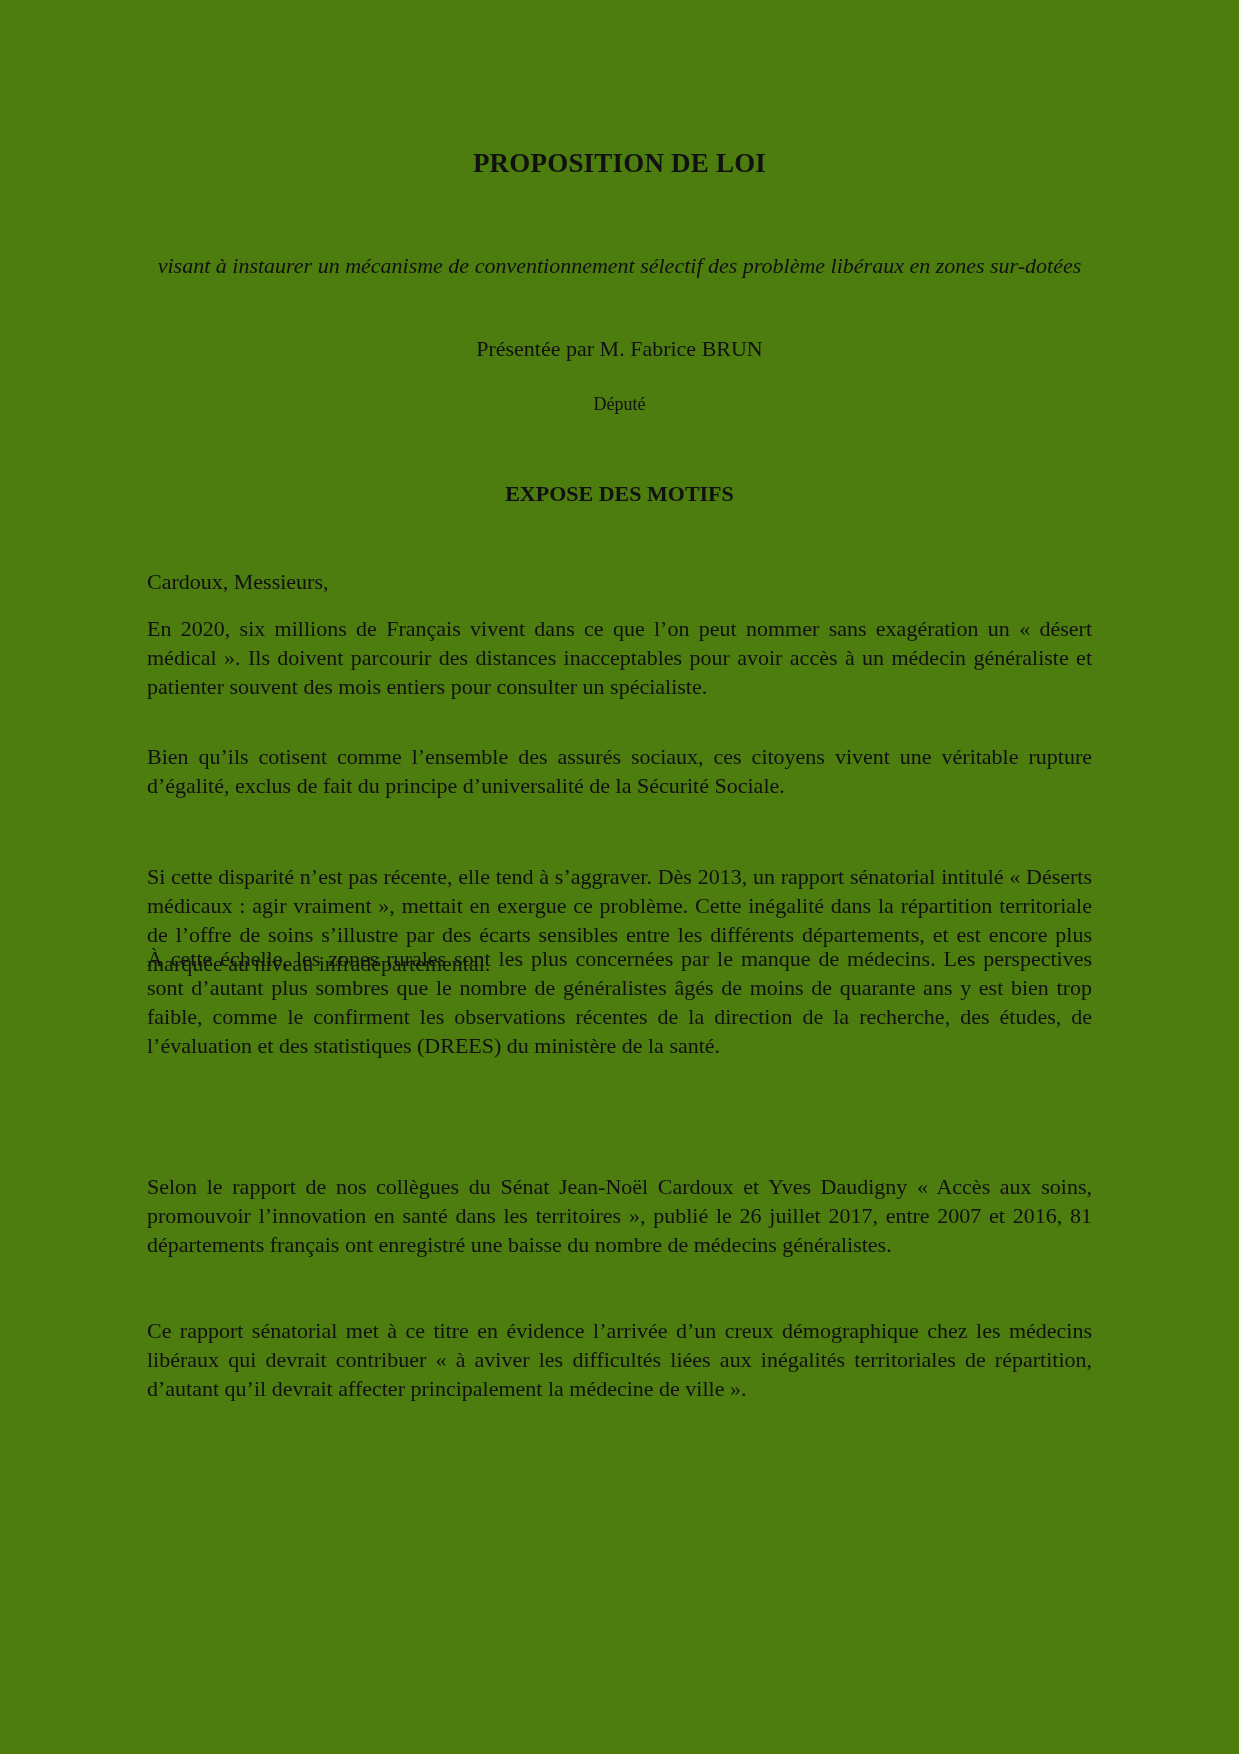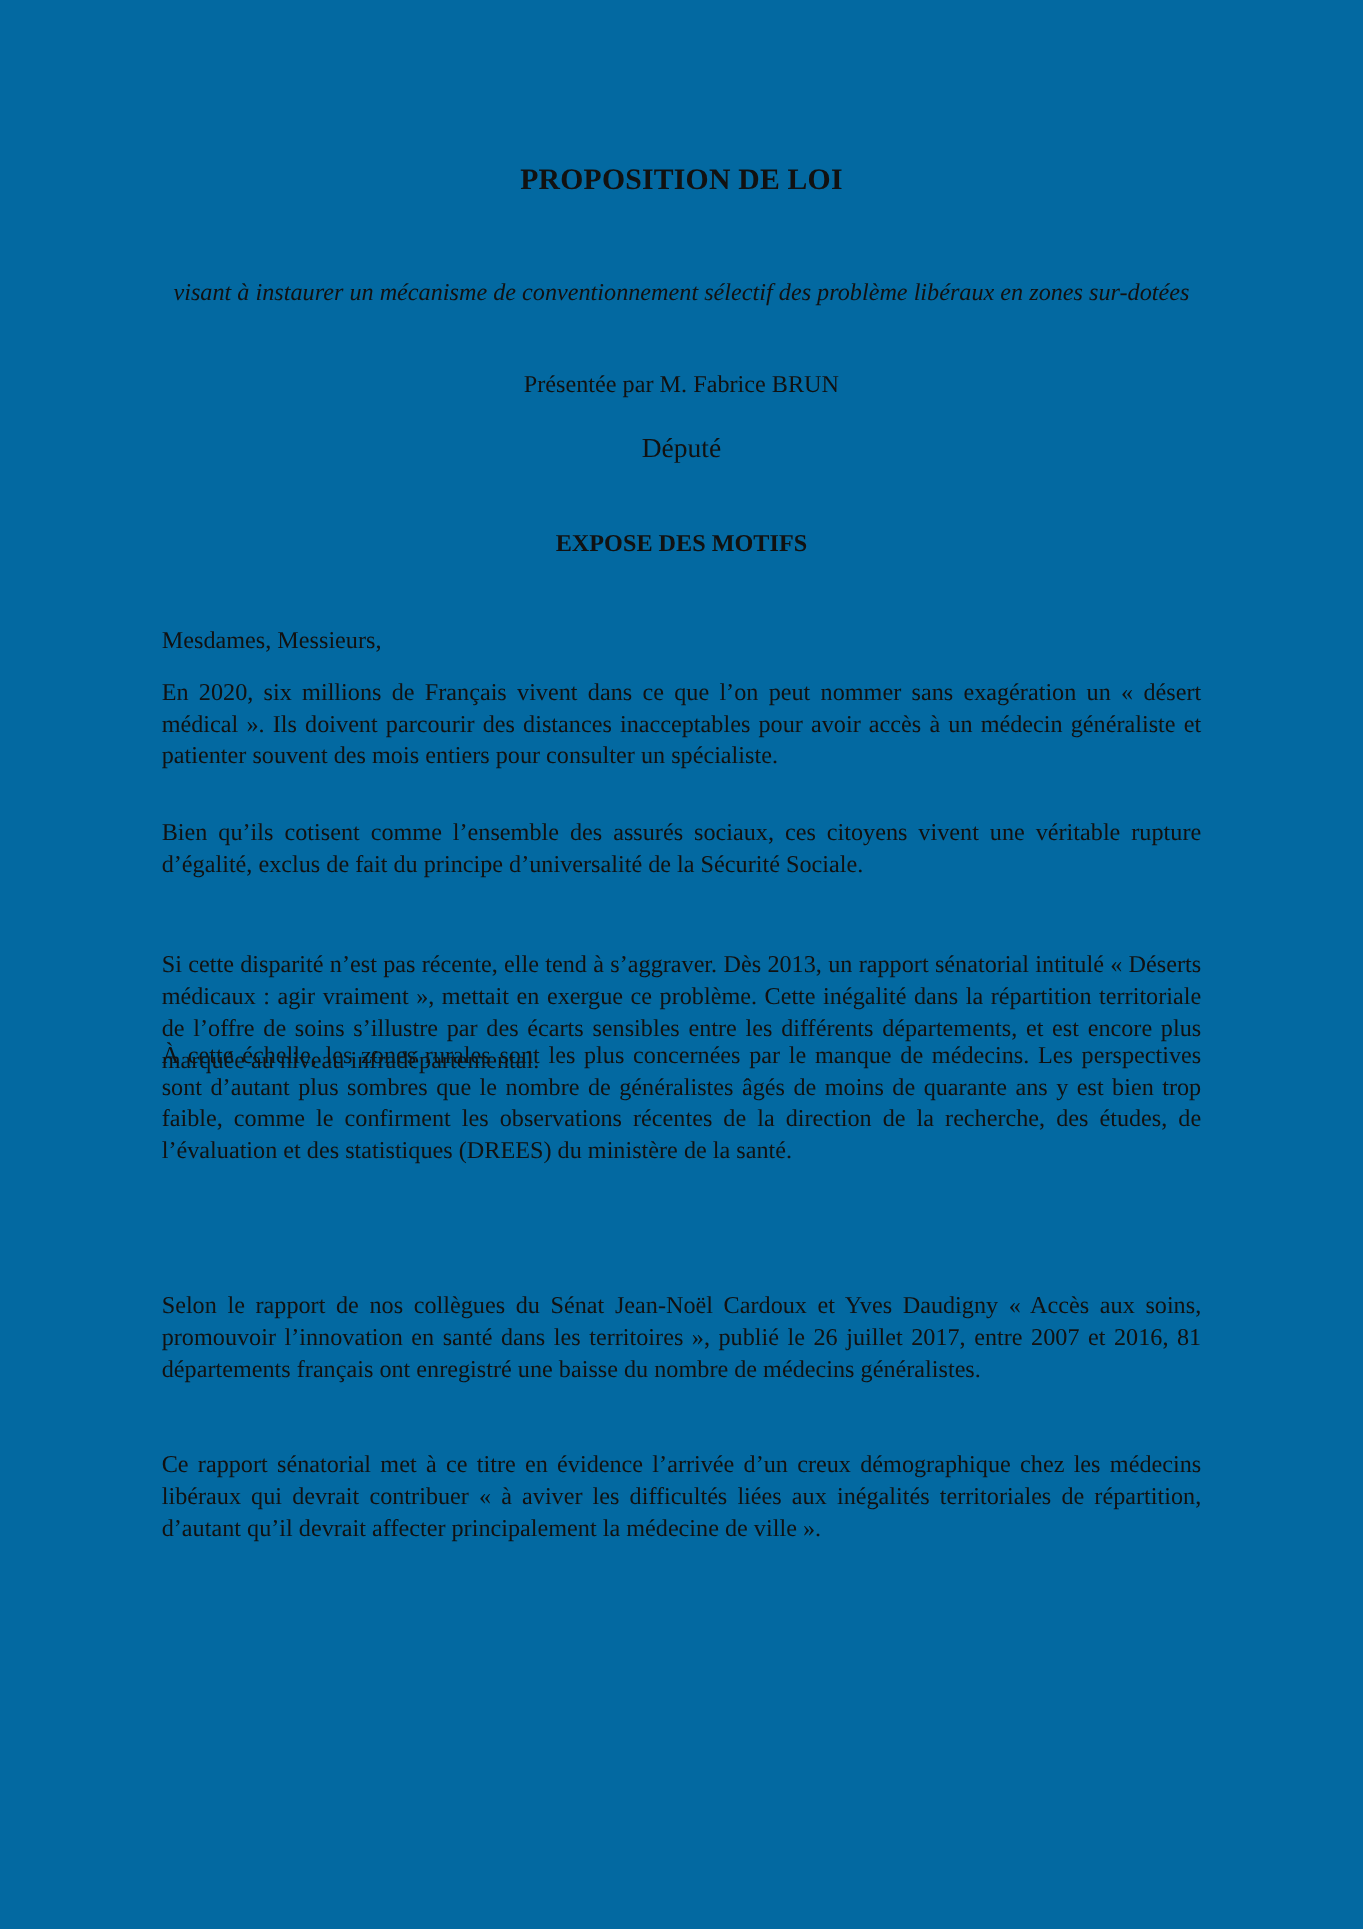--- a/index.html
+++ b/index.html
@@ -1,23 +1,23 @@
 <!DOCTYPE html>
 <html><head>
 <meta charset="utf-8">
 <style>
   html, body { margin: 0; padding: 0; background: #ffffff; }
   body { width: 1239px; height: 1754px; position: relative; overflow: hidden;
          font-family: "Liberation Serif", "DejaVu Serif", serif; color: #111111; }
-  .page { position: absolute; left: 0; top: 0; width: 1239px; height: 1754px; background: #0369a1; }
+  .page { position: absolute; left: 0; top: 0; width: 1239px; height: 1754px; background: #4d7c0f; }
   .center { position: absolute; left: 0; width: 1239px; text-align: center; }
   .title { top: 148px; font-size: 27px; font-weight: bold; letter-spacing: 0.2px; }
   .subtitle { top: 252px; left: 147px; width: 945px; font-size: 22px; font-style: italic; line-height: 28px; }
   .presenter { top: 336px; font-size: 22px; }
-  .role { top: 394px; font-size: 25px; }
+  .role { top: 394px; font-size: 18px; }
   .section-heading { top: 481px; font-size: 22px; font-weight: bold; }
   .body { position: absolute; left: 147px; width: 945px; font-size: 22px; line-height: 29px;
           text-align: justify; }
   .body p { margin: 0; }
   .salutation { top: 567px; }
   .p1 { top: 614px; }
   .p2 { top: 742px; }
   .p3 { top: 862px; }
   .p4 { top: 944px; }
   .p5 { top: 1172px; }
@@ -28,21 +28,21 @@
 <body>
 
 <div class="page">
   <div class="center title">PROPOSITION DE LOI</div>
   <div class="center subtitle">visant à instaurer un mécanisme de conventionnement sélectif des problème libéraux en zones sur-dotées</div>
   <div class="center presenter">Présentée par M. Fabrice BRUN</div>
   <div class="center role">Député</div>
   <div class="center section-heading">EXPOSE DES MOTIFS</div>
 
   <div class="body salutation">
-    <p>Mesdames, Messieurs,</p>
+    <p>Cardoux, Messieurs,</p>
   </div>
   <div class="body p1">
     <p>En 2020, six millions de Français vivent dans ce que l’on peut nommer sans exagération un « désert médical ». Ils doivent parcourir des distances inacceptables pour avoir accès à un médecin généraliste et patienter souvent des mois entiers pour consulter un spécialiste.</p>
   </div>
   <div class="body p2">
     <p>Bien qu’ils cotisent comme l’ensemble des assurés sociaux, ces citoyens vivent une véritable rupture d’égalité, exclus de fait du principe d’universalité de la Sécurité Sociale.</p>
   </div>
   <div class="body p3">
     <p>Si cette disparité n’est pas récente, elle tend à s’aggraver. Dès 2013, un rapport sénatorial intitulé « Déserts médicaux : agir vraiment », mettait en exergue ce problème. Cette inégalité dans la répartition territoriale de l’offre de soins s’illustre par des écarts sensibles entre les différents départements, et est encore plus marquée au niveau infradépartemental.</p>
   </div>

